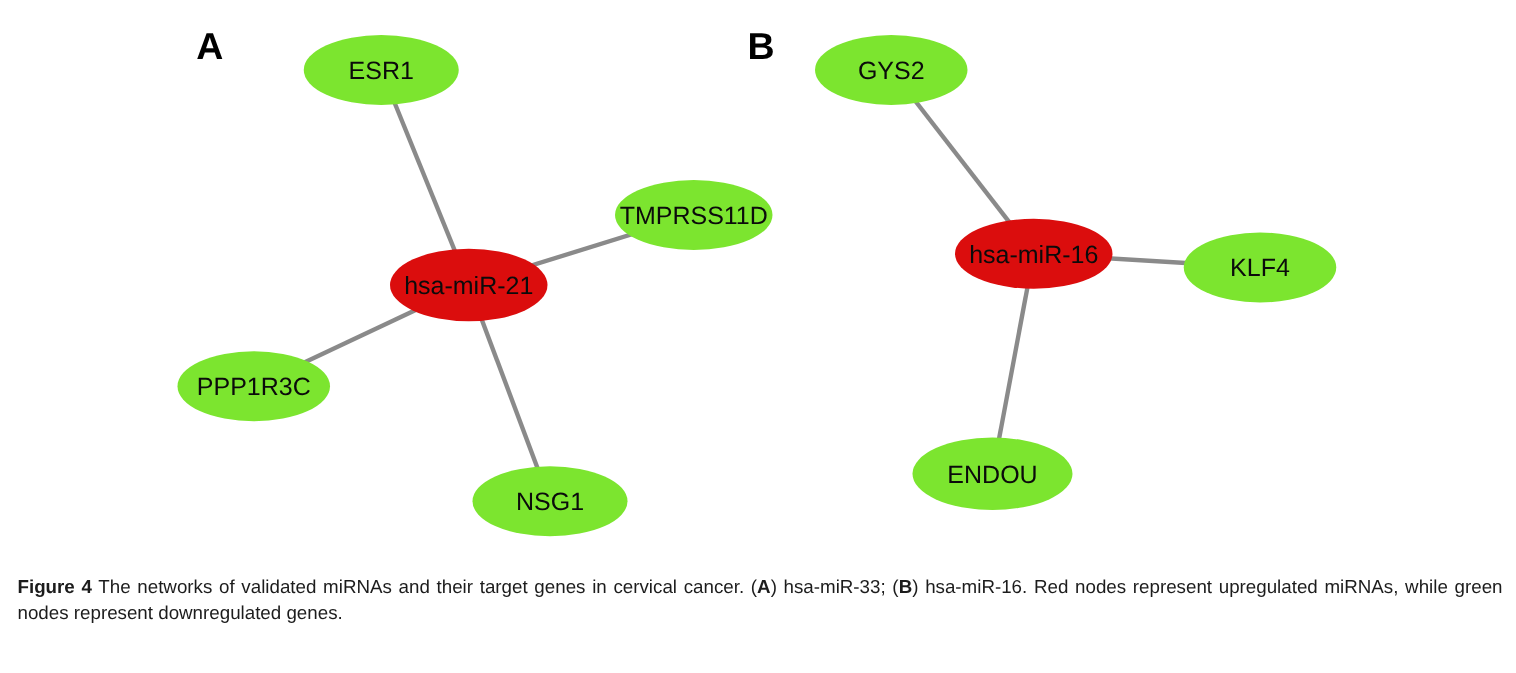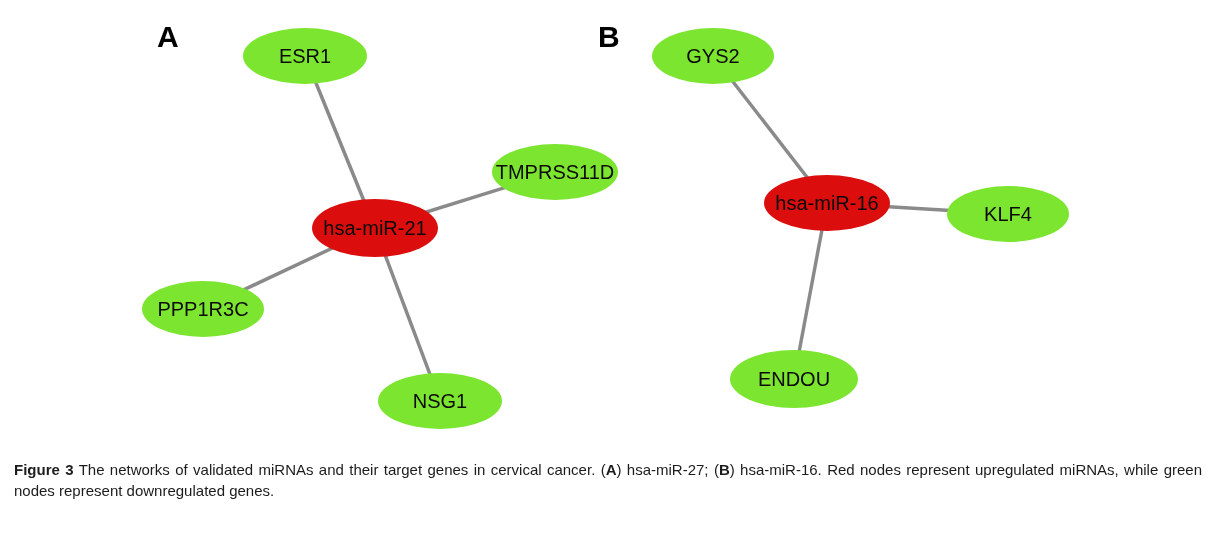--- a/index.html
+++ b/index.html
@@ -76,15 +76,15 @@
           <text x="1008" y="214" dy="0.35em" text-anchor="middle" class="node-label">KLF4</text>
         </g>
         <g>
           <ellipse cx="794" cy="379" rx="64" ry="29" fill="#7ce52f"></ellipse>
           <text x="794" y="379" dy="0.35em" text-anchor="middle" class="node-label">ENDOU</text>
         </g>
         <text x="598" y="47" class="panel-label">B</text>
       </g>
     </svg>
   <div class="caption" id="caption">
-      <p><span class="b">Figure 3</span><span> The networks of validated miRNAs and their target genes in cervical cancer. (</span><span class="b">A</span><span>) hsa-miR-27; (</span><span class="b">B</span><span>) hsa-miR-16. Red nodes represent upregulated miRNAs, while green nodes represent downregulated genes.</span></p>
+      <p><span class="b">Figure 4</span><span> The networks of validated miRNAs and their target genes in cervical cancer. (</span><span class="b">A</span><span>) hsa-miR-33; (</span><span class="b">B</span><span>) hsa-miR-16. Red nodes represent upregulated miRNAs, while green nodes represent downregulated genes.</span></p>
     </div>
 </div>
 
 </body></html>

